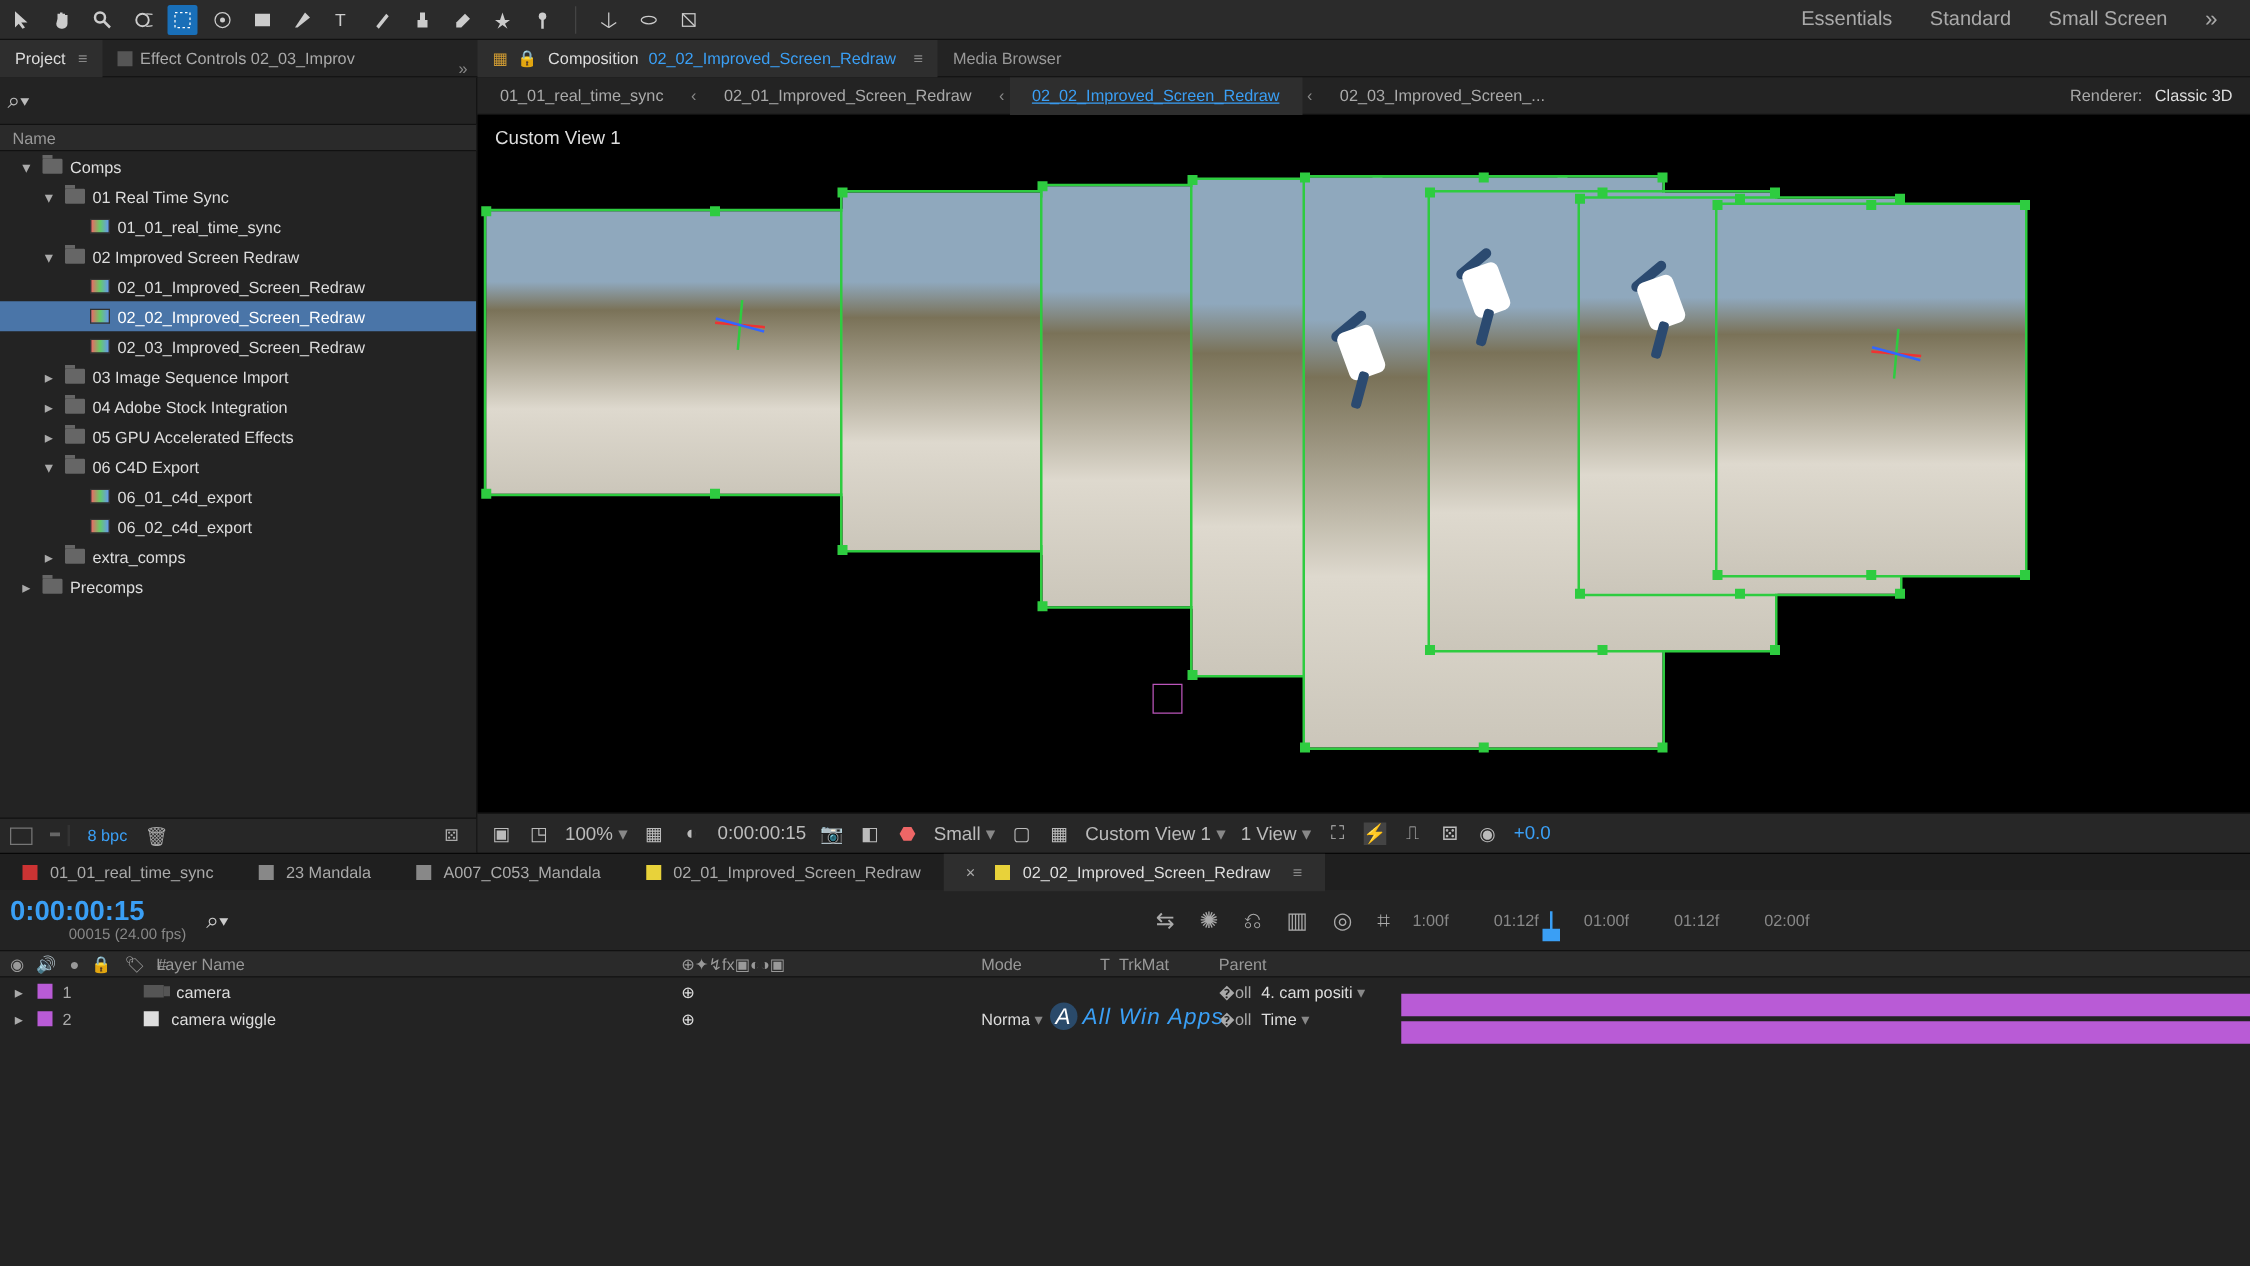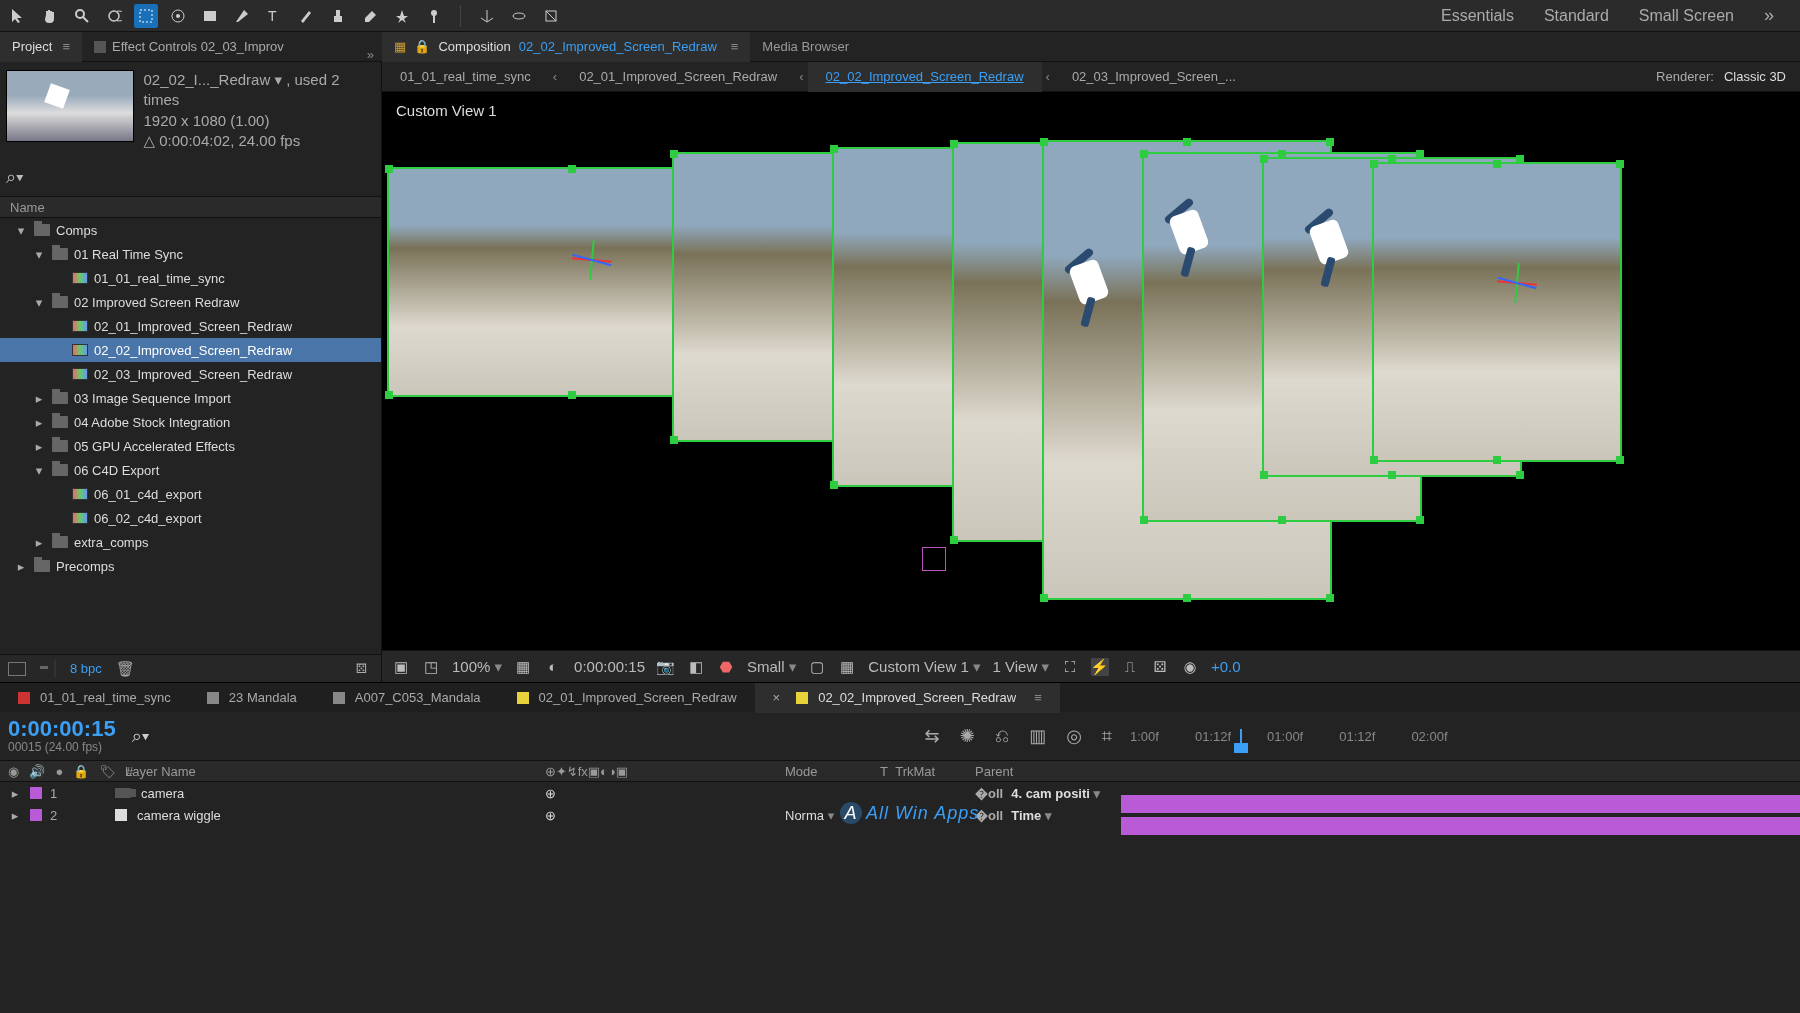--- a/index.html
+++ b/index.html
@@ -92,21 +92,21 @@
 .tltab .sw{ width:12px; height:12px; }
 .tltab.active{ background:#2e2e2e; color:#ddd; }
 .tltab .x{ margin-right:6px; color:#aaa;}
 .tltab .menu{ margin-left:8px; color:#888;}
 
 
 .tl{ background:#232323; height:calc(1013px - 32px - 30px - 620px - 30px); display:flex; flex-direction:column; }
 .tl-head{ height:48px; display:flex; align-items:center; }
 .tc-left{ width:1120px; display:flex; align-items:center; padding:0 8px; gap:16px;}
 .big-tc{ color:#3a9ff5; font-size:22px; font-weight:600; line-height:1;}
-.small-tc{ color:#888; font-size:12px;}
+.small-tc{ color:#888; font-size:12px;margin-left:47px;}
 .tc-icons{ margin-left:auto; gap:20px; font-size:18px; color:#aaa;}
 .ruler{ flex:1; display:flex; align-items:center; gap:36px; padding-left:10px; color:#888; position:relative;}
 .playhead{ position:absolute; left:120px; top:0; bottom:0; width:2px; background:#3a9ff5;}
 .playhead::before{content:"";position:absolute;left:-6px;top:14px;width:14px;height:10px;background:#3a9ff5;}
 
 .tl-cols{ height:22px; background:#2a2a2a; border-top:1px solid #111; border-bottom:1px solid #111; display:flex; align-items:center; color:#999;}
 .tl-cols .c1{width:115px; padding-left:8px; gap:10px; display:flex;}
 .tl-cols .c2{width:430px; padding-left:10px;}
 .tl-cols .c3{width:240px; display:flex; gap:6px;}
 .tl-cols .c4{width:95px;}
@@ -118,21 +118,21 @@
 .layer-row .sw{width:12px;height:12px;}
 .layer-row .num{color:#aaa;}
 .layer-row .c2{width:430px; display:flex; align-items:center; gap:10px;}
 .cam-ico{width:16px;height:10px;background:#555;position:relative;}
 .cam-ico::after{content:"";position:absolute;right:-5px;top:1px;width:5px;height:8px;background:#555;}
 .solid-ico{width:12px;height:12px;background:#ddd;}
 .layer-row .c3{width:240px;}
 .layer-row .c4{width:95px;}
 .layer-row .c4 .dd::after{content:" ▾";color:#888;}
 .layer-row .c5{width:95px;}
-.layer-row .c6{width:145px; display:flex; align-items:center; gap:8px;font-weight:bold;}
+.layer-row .c6{width:145px; display:flex; align-items:center; gap:8px;}
 .link-ico{color:#aaa;}
 .layer-row .c6 .dd::after{content:" ▾";color:#888;}
 .bar-area{flex:1; position:relative; background:#202020; border-left:1px solid #111;}
 .bar{position:absolute; top:2px; height:18px; background:#b95bd6; left:0; right:0;}
 .watermark{ position:absolute; left:840px; bottom:2px; color:#3a9ff5; font-size:18px; font-style:italic; letter-spacing:1px;}
 .watermark .a{display:inline-block;width:22px;height:22px;border-radius:11px;background:#2a4a6a;color:#fff;text-align:center;line-height:22px;margin-right:4px;}
 
 svg{display:block;}
 </style>
 </head>
@@ -263,28 +263,20 @@
     </div>
     <div class="rtab">
         <span>Media Browser</span>
       </div>
   </div>
 </div>
 
 <div class="main">
 
   <div class="project-panel">
-    <div class="thumb-row">
-      <div class="thumb"></div>
-      <div class="meta">
-        <div>02_02_I..._Redraw ▾ , used 2 times</div>
-        <div>1920 x 1080 (1.00)</div>
-        <div>△ 0:00:04:02, 24.00 fps</div>
-      </div>
-    </div>
     <div class="row search-row">
       <span class="search-ico">⌕▾</span>
     </div>
     <div class="col-head">Name</div>
     <div class="tree" id="tree">
         <div class="tree-row indent1">
           <span class="tw">▾</span>
           <span class="folder-ico"></span>
           <span>Comps</span>
         </div>

